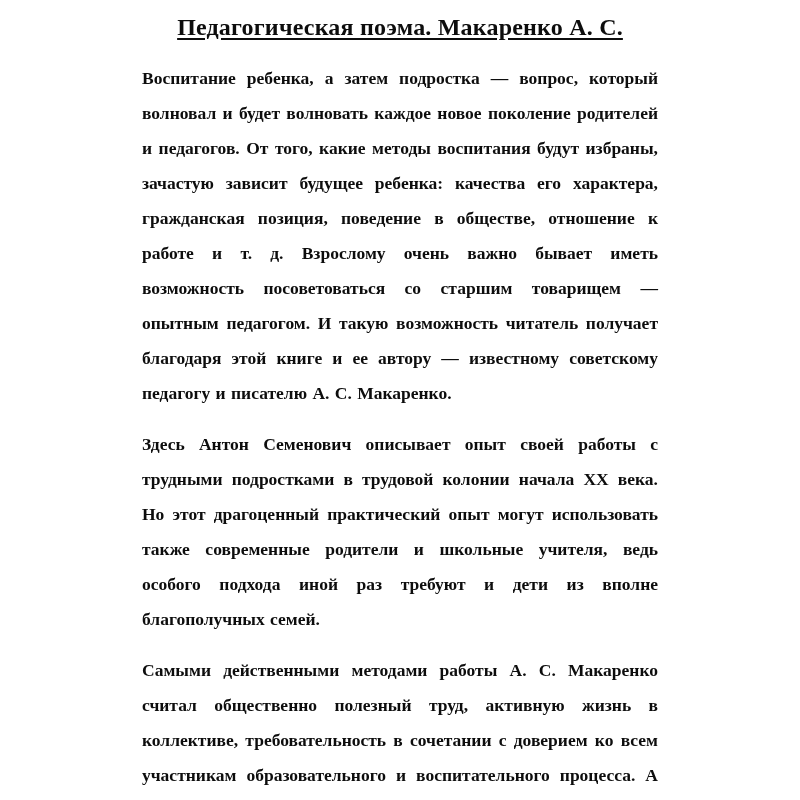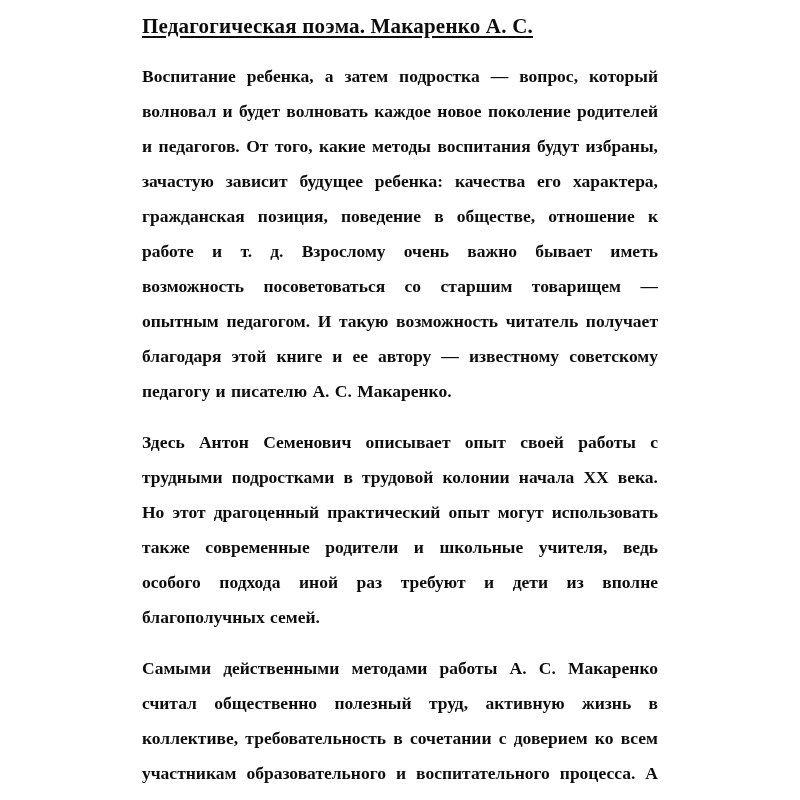--- a/index.html
+++ b/index.html
@@ -16,21 +16,22 @@
     -webkit-font-smoothing: antialiased;
   }
   .page {
     width: 516px;
     margin: 0 auto;
     padding-top: 14px;
     box-sizing: content-box;
   }
   .doc-title {
     margin: 0 0 20px 0;
-    font-size: 21px;
+    text-align: center;
+    font-size: 24px;
     font-weight: 700;
     text-decoration: underline;
     text-underline-offset: 3px;
     letter-spacing: 0.2px;
   }
   .doc-paragraph {
     margin: 0 0 16px 0;
     font-size: 17.5px;
     font-weight: 700;
     line-height: 35px;

